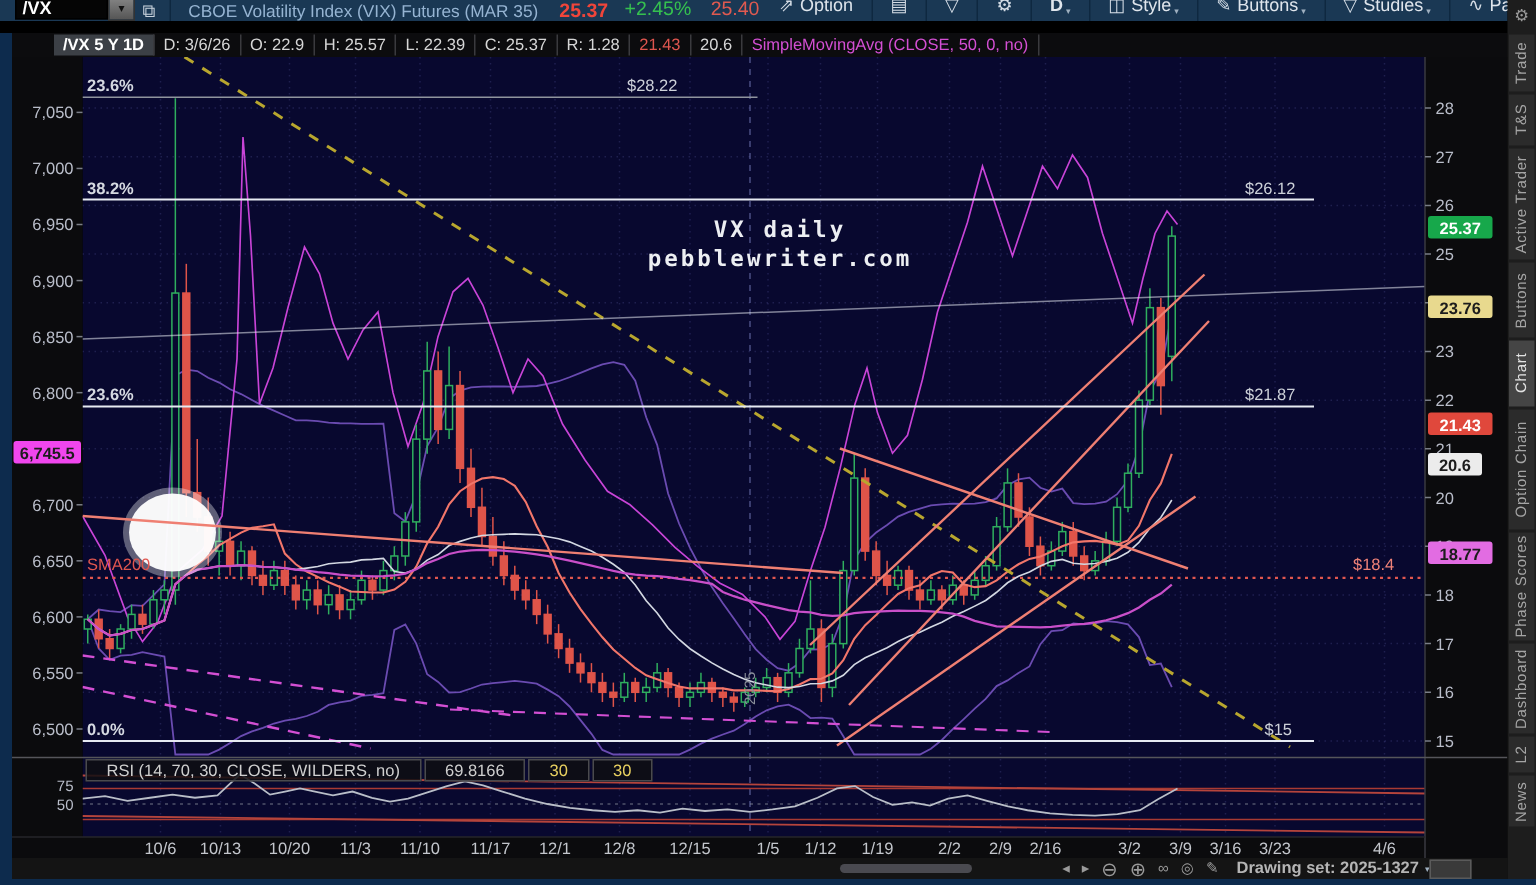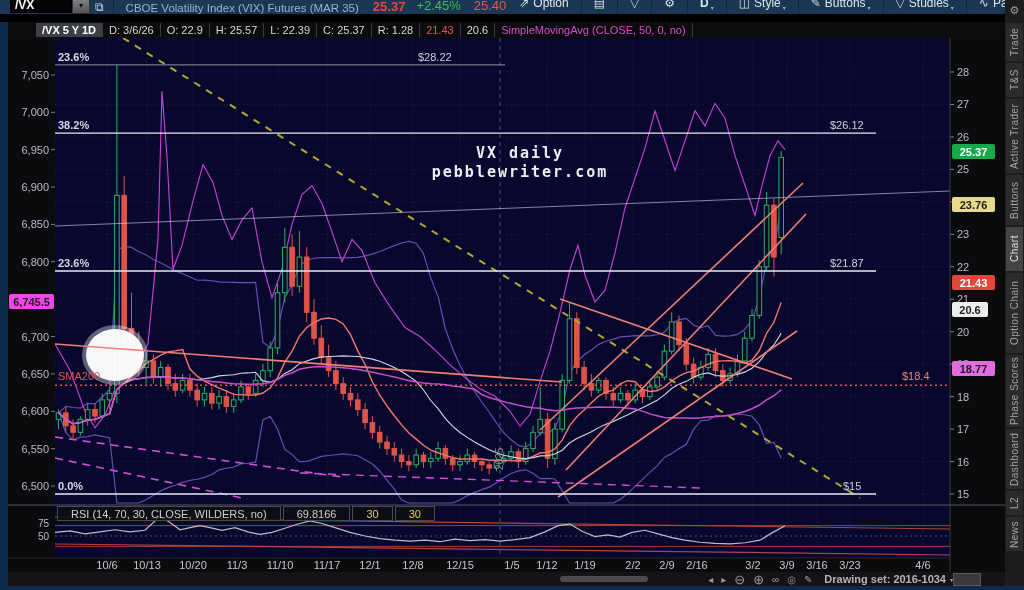--- a/index.html
+++ b/index.html
@@ -565,20 +565,20 @@
 
   <div id="botbar">
     <div id="scrollthumb"></div>
     <span class="ic">◂</span>
     <span class="ic">▸</span>
     <span class="ic" style="font-size:13px">⊖</span>
     <span class="ic" style="font-size:13px">⊕</span>
     <span class="ic">∞</span>
     <span class="ic">◎</span>
     <span class="ic">✎</span>
-    <span id="dsettext">Drawing set: 2016-1034</span>
+    <span id="dsettext">Drawing set: 2025-1327</span>
     <span class="dd">▾</span>
     <div id="botbtn"></div>
   </div>
 
   <div id="frameL"></div>
   <div id="frameB"></div>
 </div>
 
 </body></html>

